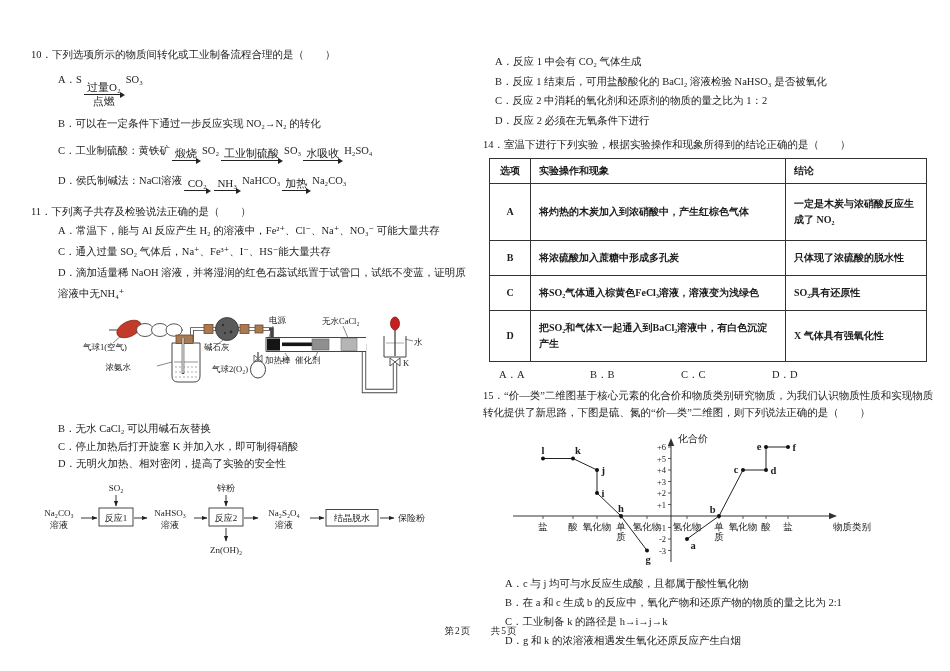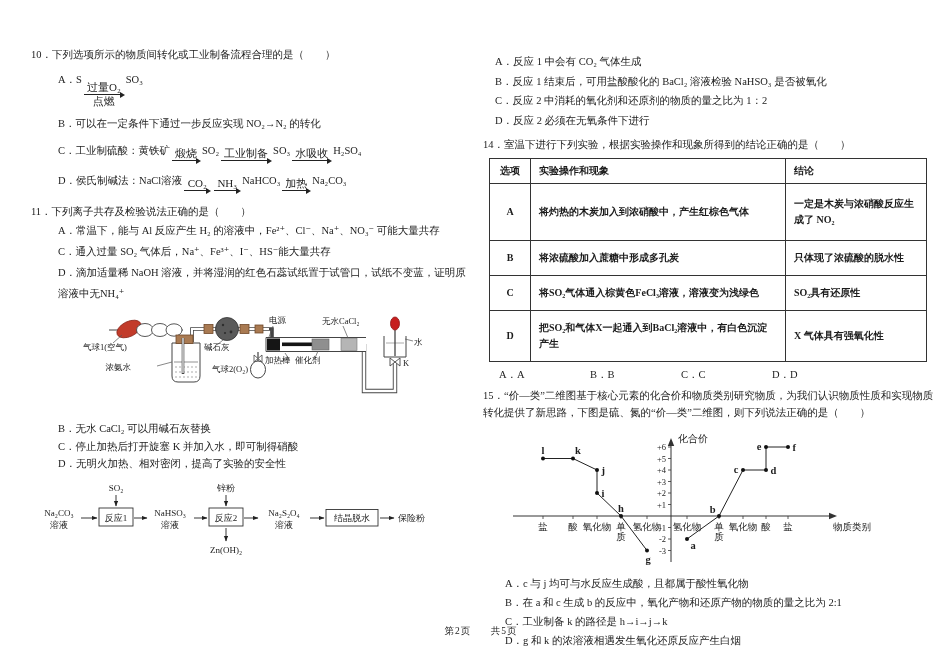--- a/index.html
+++ b/index.html
@@ -55,21 +55,21 @@
       <div class="q10opt"><span class="seg">A．S</span><span class="rxn-arrow has-bot">
             <span class="top">过量O₂</span>
             <span class="shaft"></span>
             <span class="bot">点燃</span>
           </span><span class="seg">SO₃</span></div>
       <p class="q10opt">B．可以在一定条件下通过一步反应实现 NO₂→N₂ 的转化</p>
       <div class="q10opt"><span class="seg">C．工业制硫酸：黄铁矿</span><span class="rxn-arrow">
             <span class="top">煅烧</span>
             <span class="shaft"></span>
           </span><span class="seg">SO₂</span><span class="rxn-arrow">
-            <span class="top">工业制备</span>
+            <span class="top">工业制硫酸</span>
             <span class="shaft"></span>
           </span><span class="seg">SO₃</span><span class="rxn-arrow">
             <span class="top">水吸收</span>
             <span class="shaft"></span>
           </span><span class="seg">H₂SO₄</span></div>
       <div class="q10opt"><span class="seg">D．侯氏制碱法：NaCl溶液</span><span class="rxn-arrow">
             <span class="top">CO₂</span>
             <span class="shaft"></span>
           </span><span class="rxn-arrow">
             <span class="top">NH₃</span>

